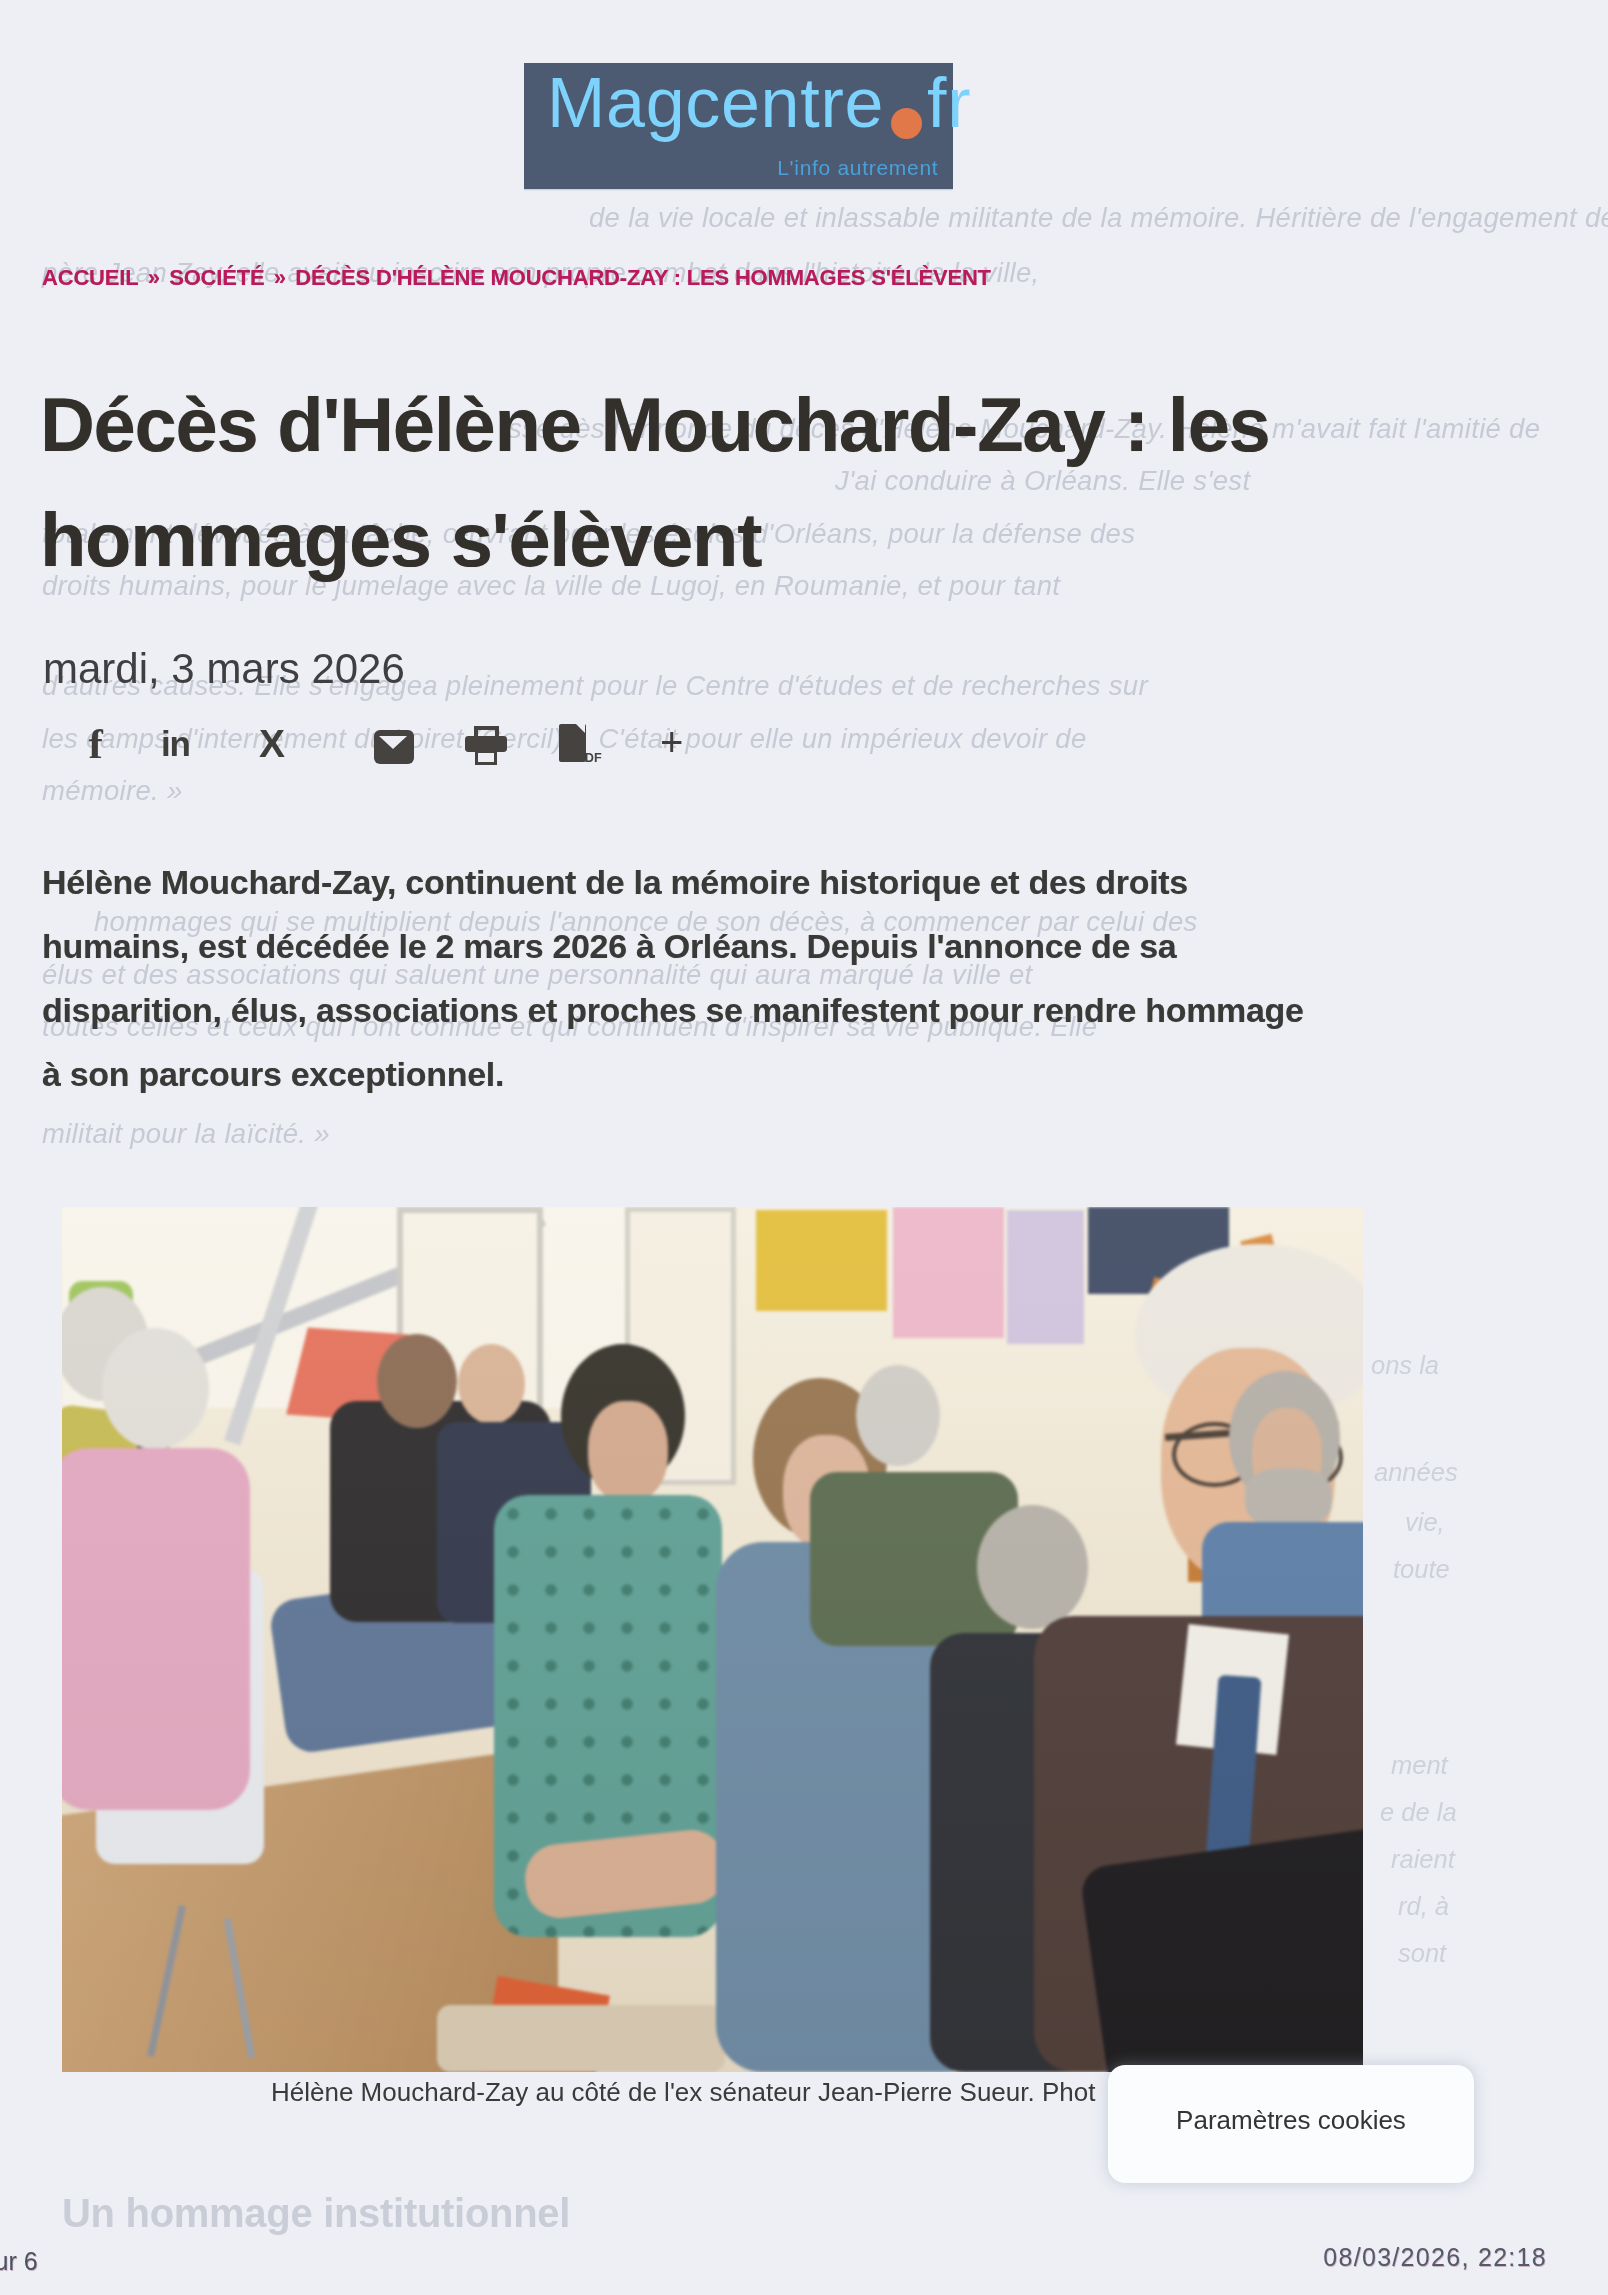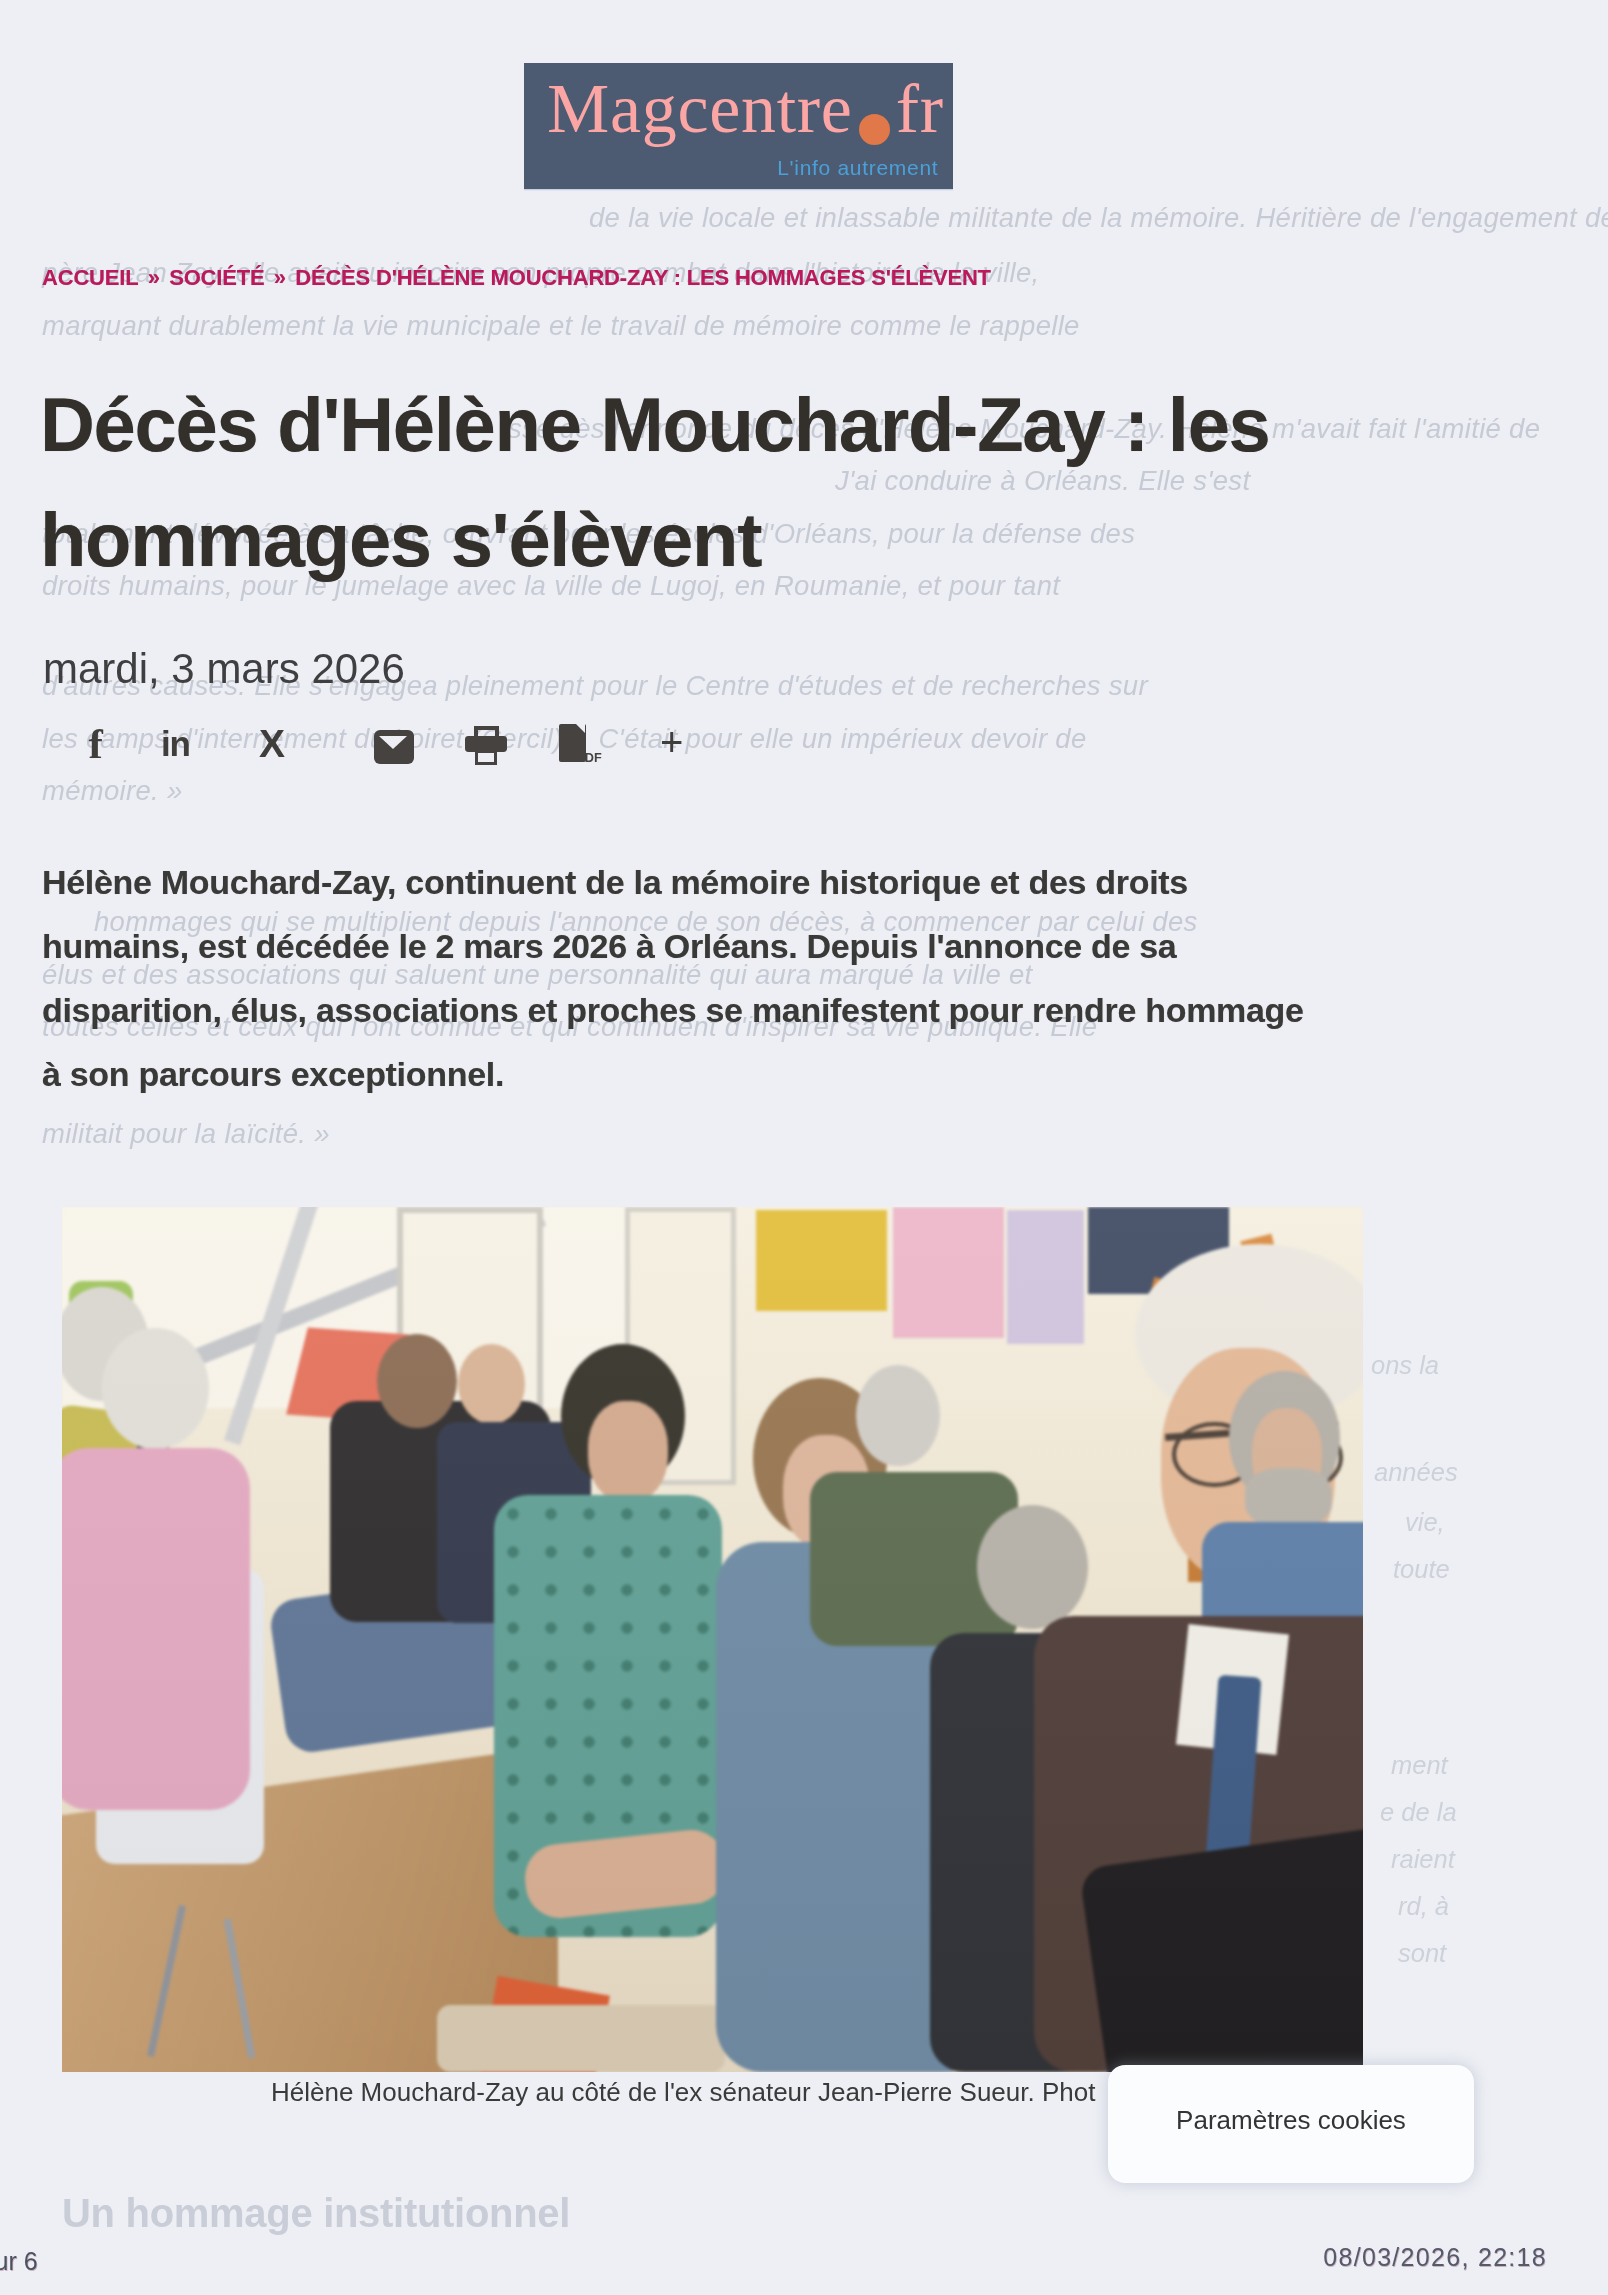--- a/index.html
+++ b/index.html
@@ -2,22 +2,22 @@
 <html style="font-size:10.7px"><head>
 <meta charset="utf-8">
 <style>
   html,body{margin:0;padding:0;background:#dfe2e8;}
   .page{position:relative;width:1609px;height:2295px;background:#edeff4;overflow:hidden;
         font-family:"Liberation Sans",sans-serif;color:#333;}
 
   
   .logo-box{position:absolute;left:524px;top:63px;width:429px;height:126px;background:#4d5b72;
             box-shadow:0 1.3px 0 rgba(90,120,180,.25);cursor:pointer;}
-  .logo-line{position:absolute;left:23px;top:6px;display:flex;align-items:baseline;
-             color:#fca5a5;font-size:70px;font-weight:400;letter-spacing:0.7px;font-family:Liberation Serif, serif;}
+  .logo-line{position:absolute;left:23px;top:0;display:flex;align-items:baseline;
+             color:#7dd3fc;font-size:70px;font-weight:400;letter-spacing:0.7px;}
   .logo-dot{width:31px;height:31px;border-radius:50%;background:#e0784a;margin:0 5.4px 4px 6.7px;align-self:flex-end;}
   .logo-tagline{position:absolute;right:14.7px;bottom:9.4px;color:#4aa0d8;font-size:21px;letter-spacing:0.7px;}
 
   
   .breadcrumb{position:absolute;left:42px;top:265px;font-size:22px;font-weight:700;color:#be185d;
               letter-spacing:-0.2px;text-shadow:0 0 0.7px rgba(50,50,55,.4);white-space:nowrap;}
   .breadcrumb .sep{padding:0 9.4px;}
   .breadcrumb .bc-link{cursor:pointer;}
 
   
@@ -79,21 +79,20 @@
   .ghost-heading{position:absolute;top:2191px;left:62px;font-size:40px;font-weight:700;
                  color:rgba(118,127,148,.30);letter-spacing:-0.3px;}
 </style>
 </head>
 <body>
 
 <div class="page">
 
   <div class="ghost gl0">de la vie locale et inlassable militante de la mémoire. Héritière de l'engagement de son</div>
   <div class="ghost gl1">père Jean Zay, elle avait su inscrire son propre combat dans l'histoire de la ville,</div>
-  <div class="ghost gl2">marquant durablement la vie municipale et le travail de mémoire comme le rappelle</div>
   <div class="ghost gl3">sse dès l'annonce du décès d'Hélène Mouchard-Zay. Hélène m'avait fait l'amitié de</div>
   <div class="ghost gl4">J'ai conduire à Orléans. Elle s'est</div>
   <div class="ghost gl5">totalement dévouée à sa tâche, œuvrant pour les écoles d'Orléans, pour la défense des</div>
   <div class="ghost gl6">droits humains, pour le jumelage avec la ville de Lugoj, en Roumanie, et pour tant</div>
   <div class="ghost gl7">d'autres causes. Elle s'engagea pleinement pour le Centre d'études et de recherches sur</div>
   <div class="ghost gl8">les camps d'internement du Loiret (Cercil)… C'était pour elle un impérieux devoir de</div>
   <div class="ghost gl9">mémoire. »</div>
   <div class="ghost gl10">hommages qui se multiplient depuis l'annonce de son décès, à commencer par celui des</div>
   <div class="ghost gl11">élus et des associations qui saluent une personnalité qui aura marqué la ville et</div>
   <div class="ghost gl12">toutes celles et ceux qui l'ont connue et qui continuent d'inspirer sa vie publique. Elle</div>

